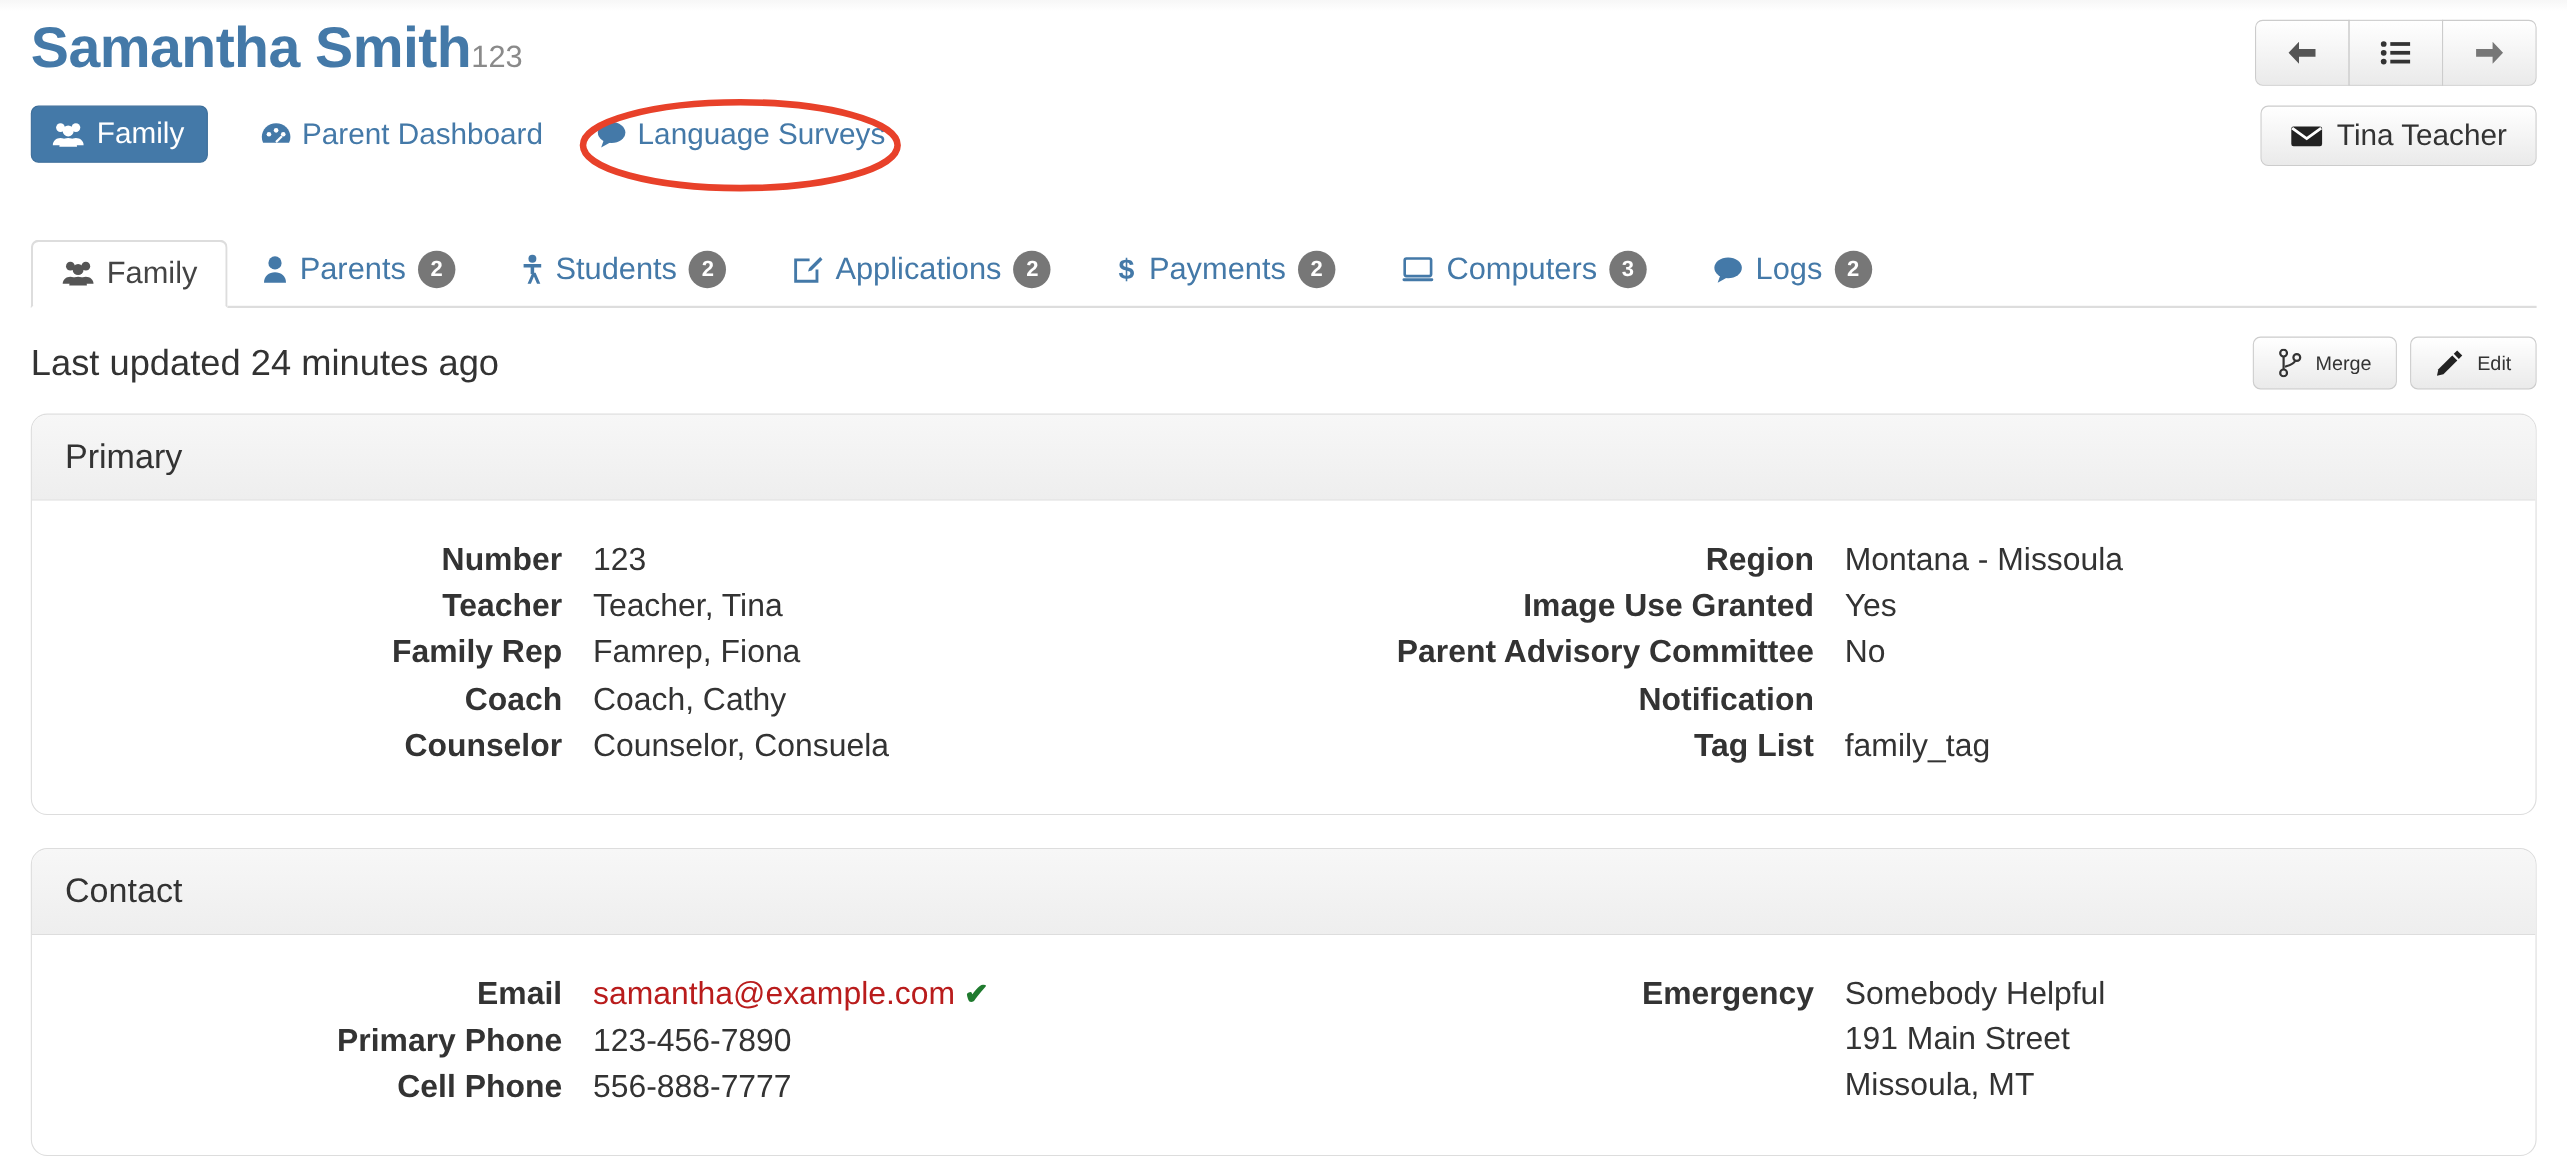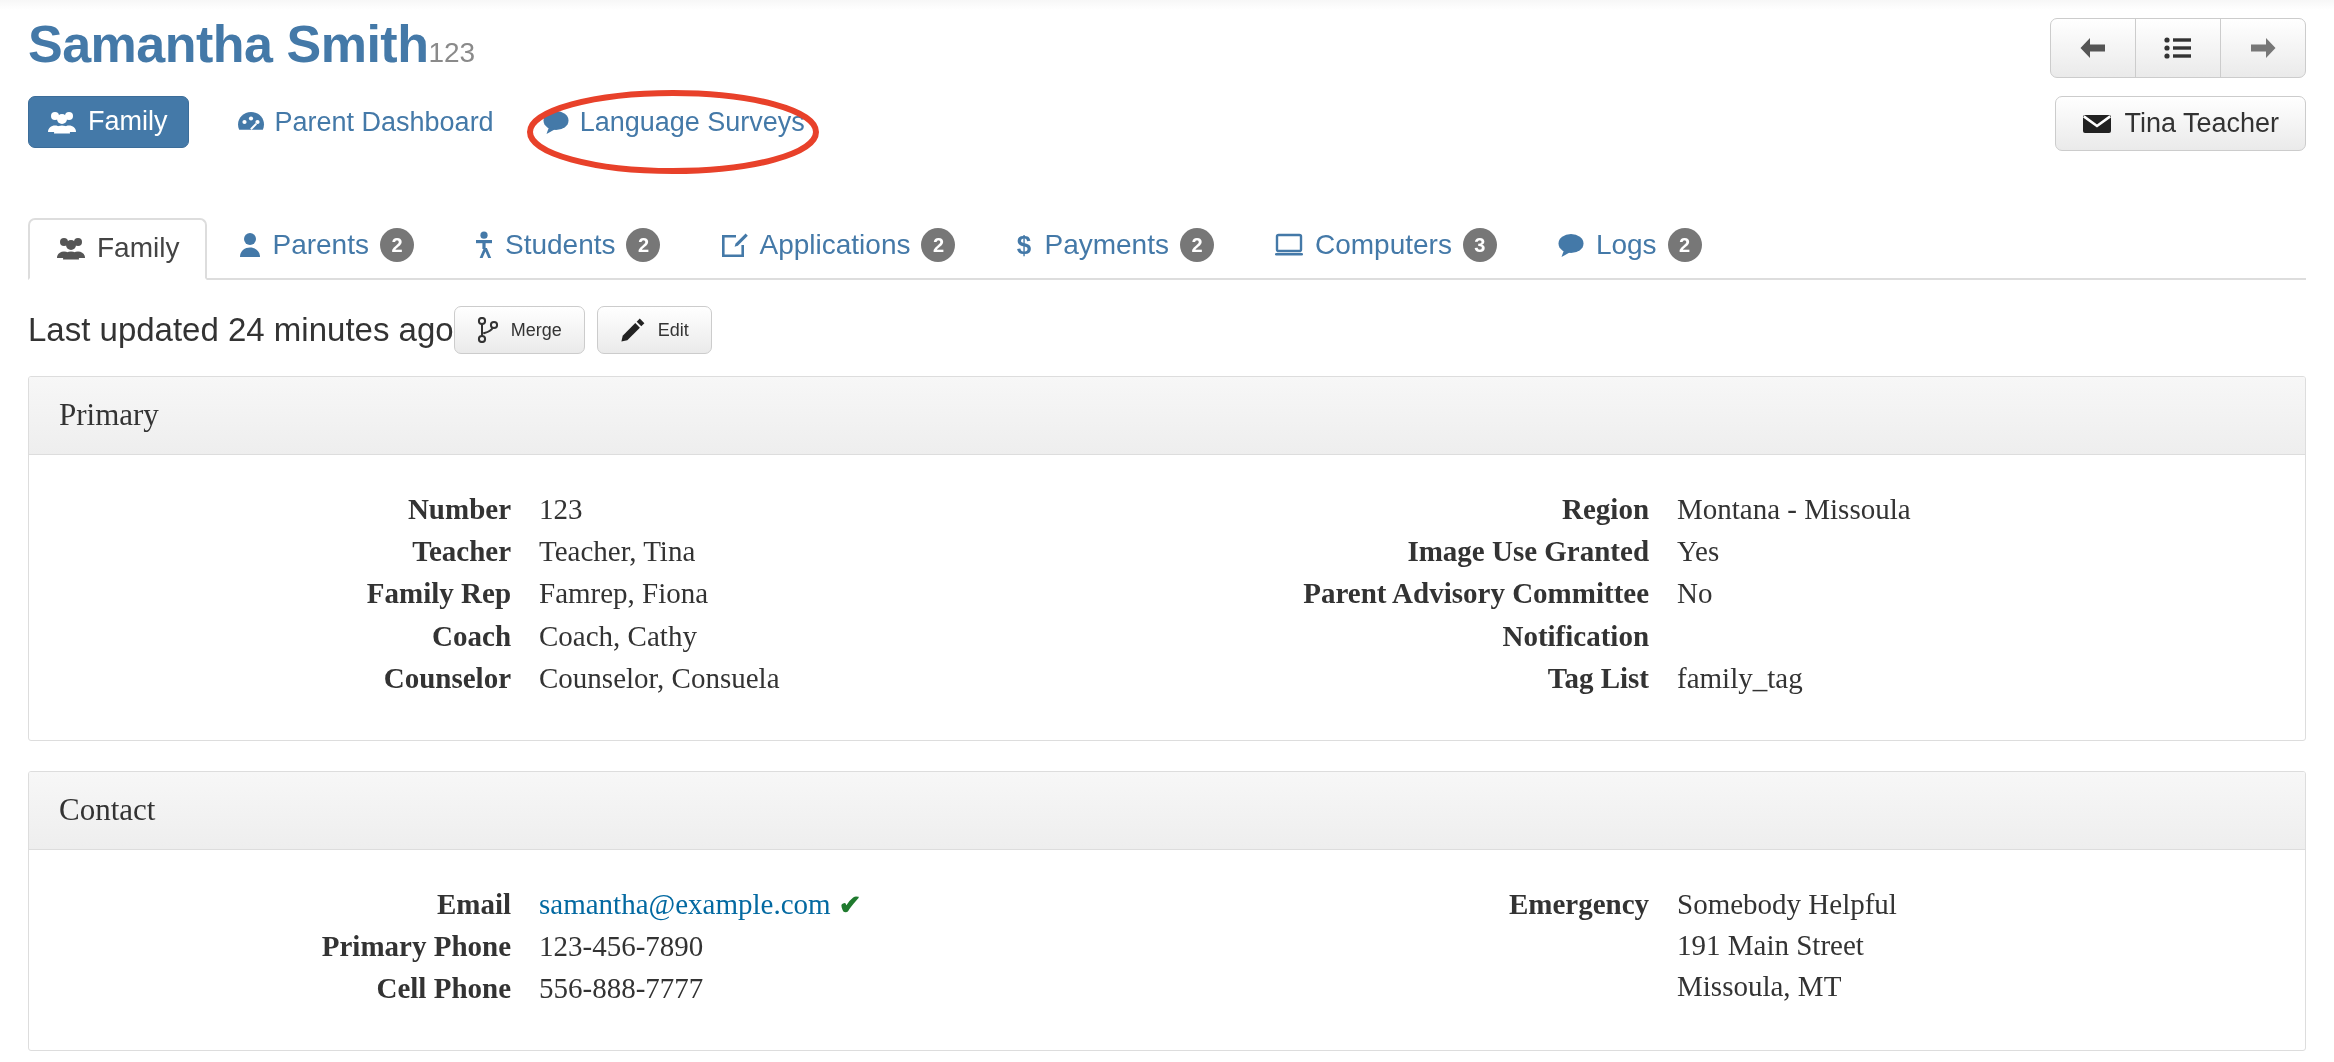--- a/index.html
+++ b/index.html
@@ -180,36 +180,35 @@
     display: inline-flex;
     align-items: center;
     justify-content: center;
     line-height: 1;
   }
 
   
   .meta-row {
     display: flex;
     align-items: center;
-    justify-content: flex-start;
+    justify-content: space-between;
     padding: 26px 0 22px 0;
   }
 
   .last-updated { font-size: 33px; color: #333333; }
 
   .meta-actions { display: flex; gap: 12px; }
 
   
   .panel {
     border: 1px solid #dddddd;
-    border-radius: 3px;
+    border-radius: 15px;
     background: #ffffff;
     margin-bottom: 30px;
     overflow: hidden;
-    font-family: Liberation Serif, serif;
   }
 
   .panel-heading {
     background: linear-gradient(to bottom, #f7f7f7 0%, #eeeeee 100%);
     border-bottom: 1px solid #dddddd;
     padding: 20px 30px 21px 30px;
   }
 
   .panel-title { font-size: 31px; color: #333333; }
 
@@ -235,21 +234,21 @@
   }
 
   .dl dd {
     font-size: 29px;
     color: #333333;
     line-height: 1.42;
     padding-bottom: 1px;
     min-height: 41px;
   }
 
-  .dd-link { color: #0369a1; text-decoration: none; cursor: pointer; }
+  .dd-link { color: #b91c1c; text-decoration: none; cursor: pointer; }
   .check { color: #1f7a2e; font-size: 27px; margin-left: 8px; font-weight: bold; }
 
   .multiline { white-space: pre-line; }
 </style>
 </head>
 <body>
 
 <div class="page">
 
   <div class="header">

